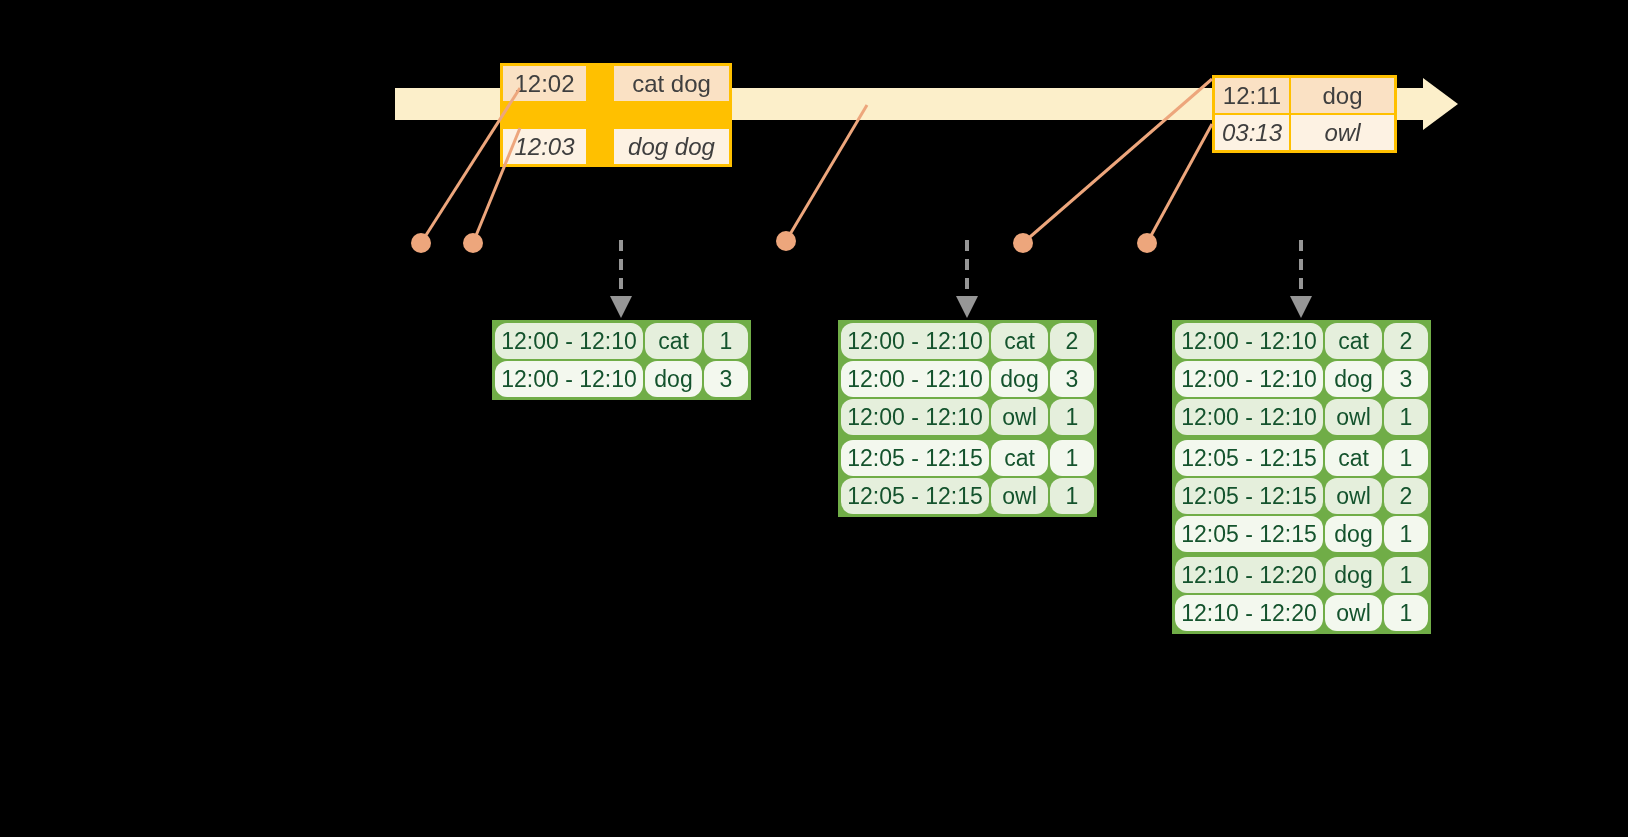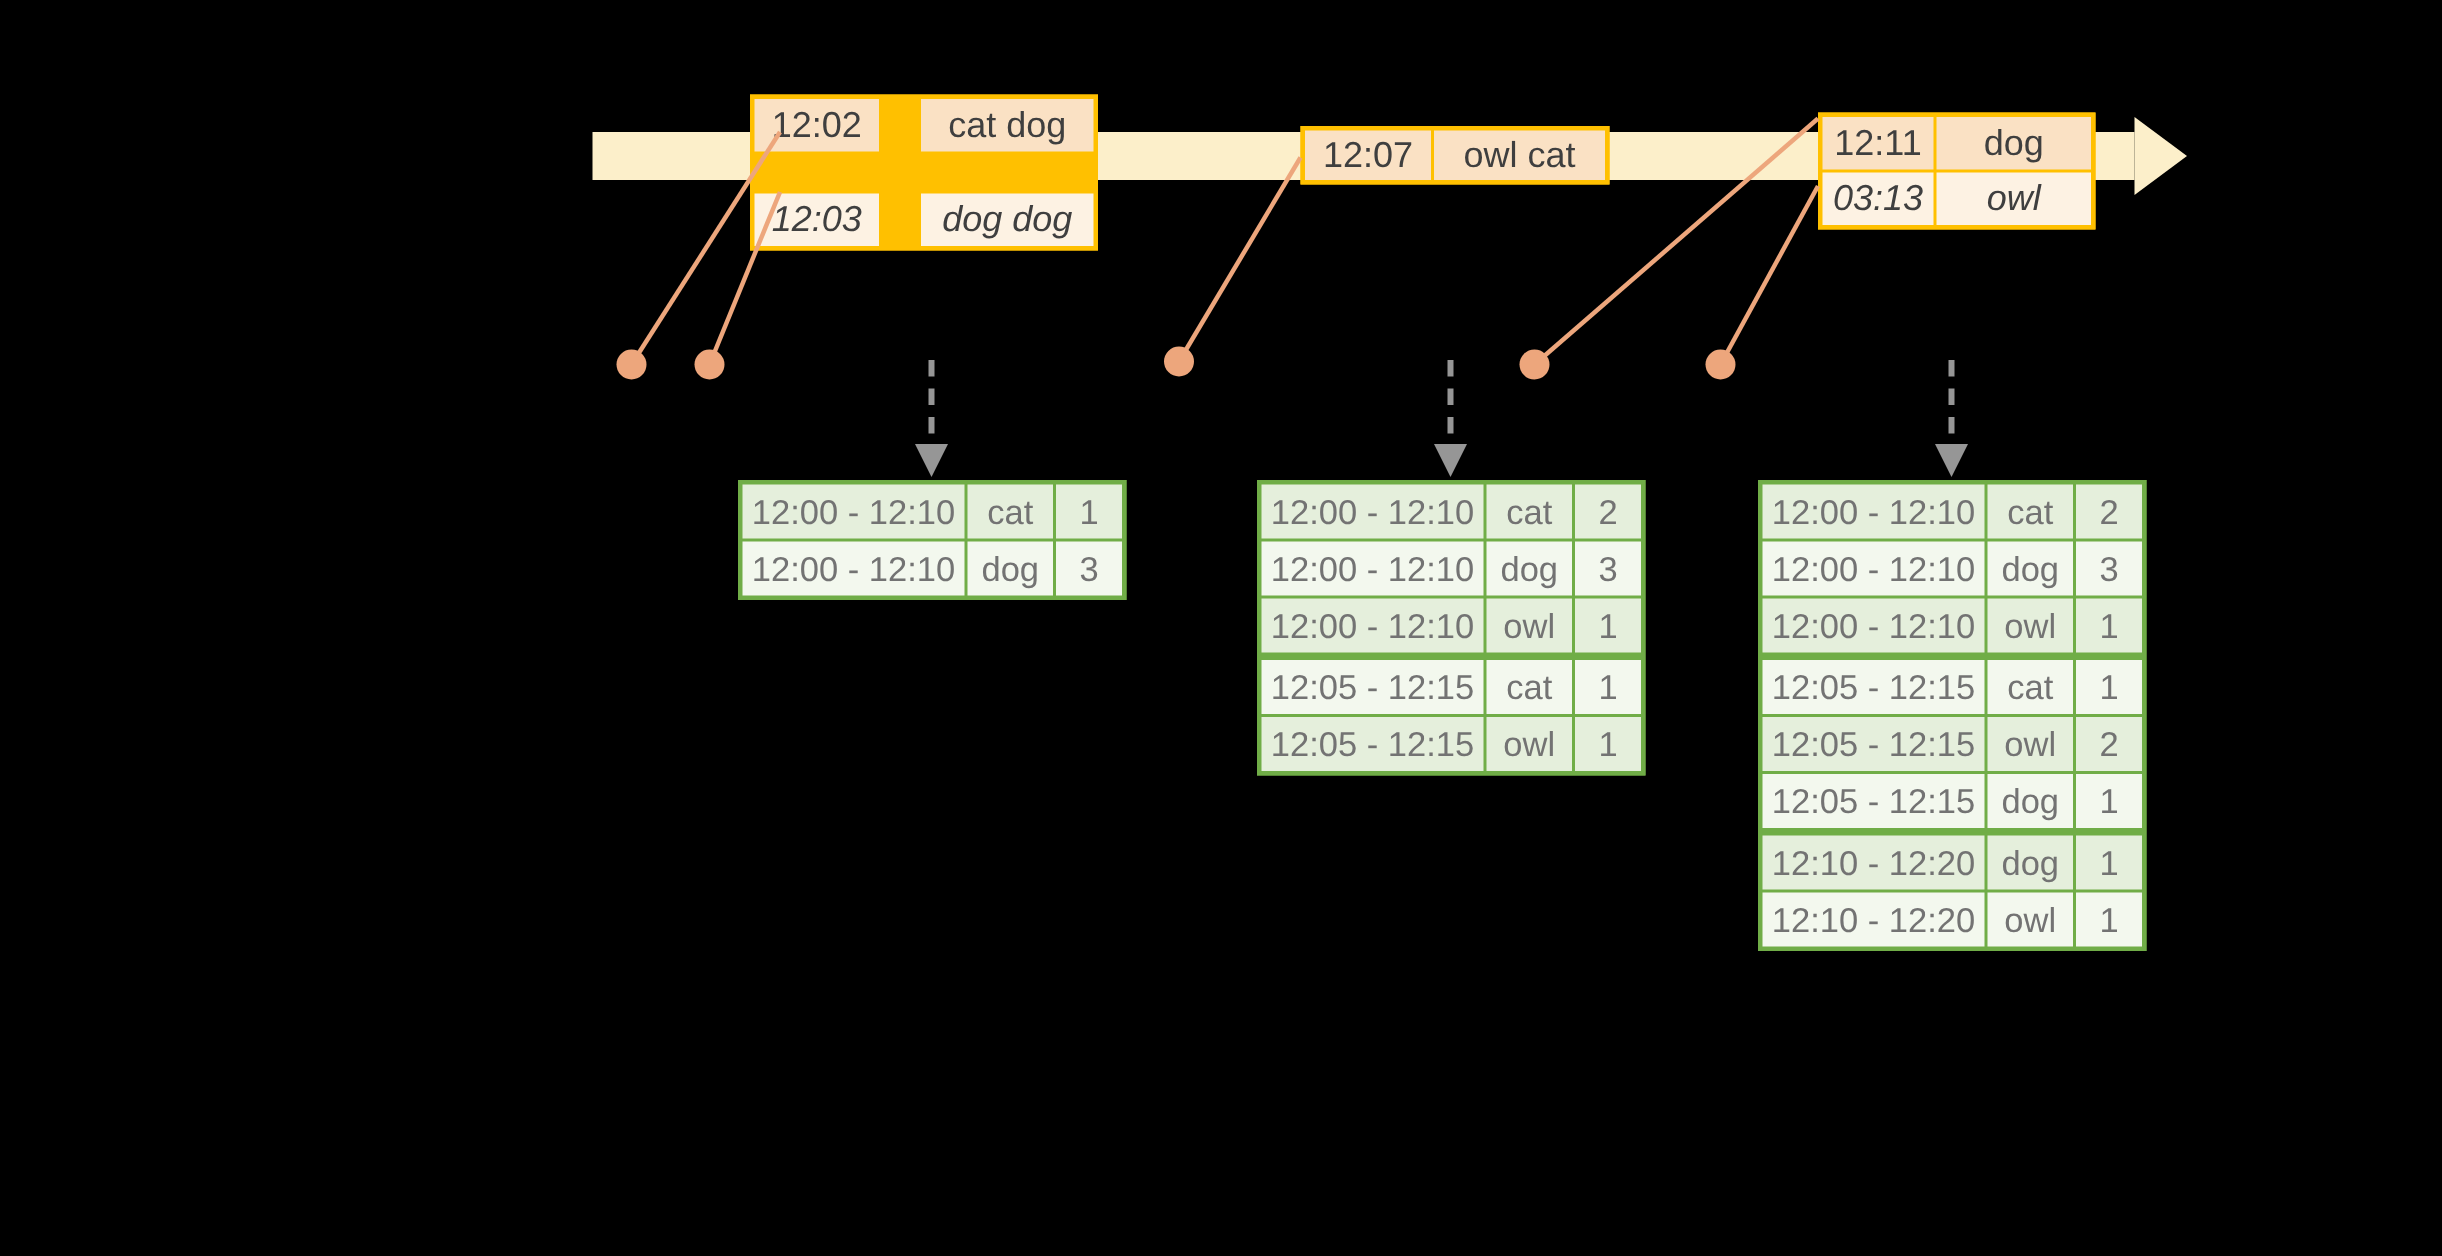--- a/index.html
+++ b/index.html
@@ -48,21 +48,21 @@
     gap: 2px;
     background: #70AD47;
     border: 3px solid #70AD47;
   }
   #rtable1 { left: 492px;  top: 320px; }
   #rtable2 { left: 838px;  top: 320px; }
   #rtable3 { left: 1172px; top: 320px; }
   .rcell {
     height: 36px;
     display: flex; align-items: center; justify-content: center;
-    font-size: 23px; color: #737373; line-height: 1;
+    font-size: 23px; color: #14532d; line-height: 1; border-radius: 12px;
   }
   .rrow-dark  { background: #E5EFDC; }
   .rrow-light { background: #F3F8EE; }
   .gsep { grid-column: 1 / -1; height: 1px; background: #70AD47; }
 </style>
 </head>
 <body>
 
 <div id="canvas">
 
@@ -71,24 +71,20 @@
     <polygon points="1423,78 1458,104 1423,130" fill="#FCEFCA"></polygon>
   </svg>
 
   <div id="etableA" class="etable">
     <div class="ecell erow-dark">12:02</div>
     <div class="ecell erow-dark">cat dog</div>
     <div class="ecell erow-light">12:03</div>
     <div class="ecell erow-light">dog dog</div>
   </div>
 
-  <div id="etableB" class="etable">
-    <div class="ecell erow-dark">12:07</div>
-    <div class="ecell erow-dark">owl cat</div>
-  </div>
 
   <div id="etableC" class="etable">
     <div class="ecell erow-dark">12:11</div>
     <div class="ecell erow-dark">dog</div>
     <div class="ecell erow-light">03:13</div>
     <div class="ecell erow-light">owl</div>
   </div>
 
   <div id="rtable1" class="rtable">
     <div class="rcell rrow-dark">12:00 - 12:10</div>

